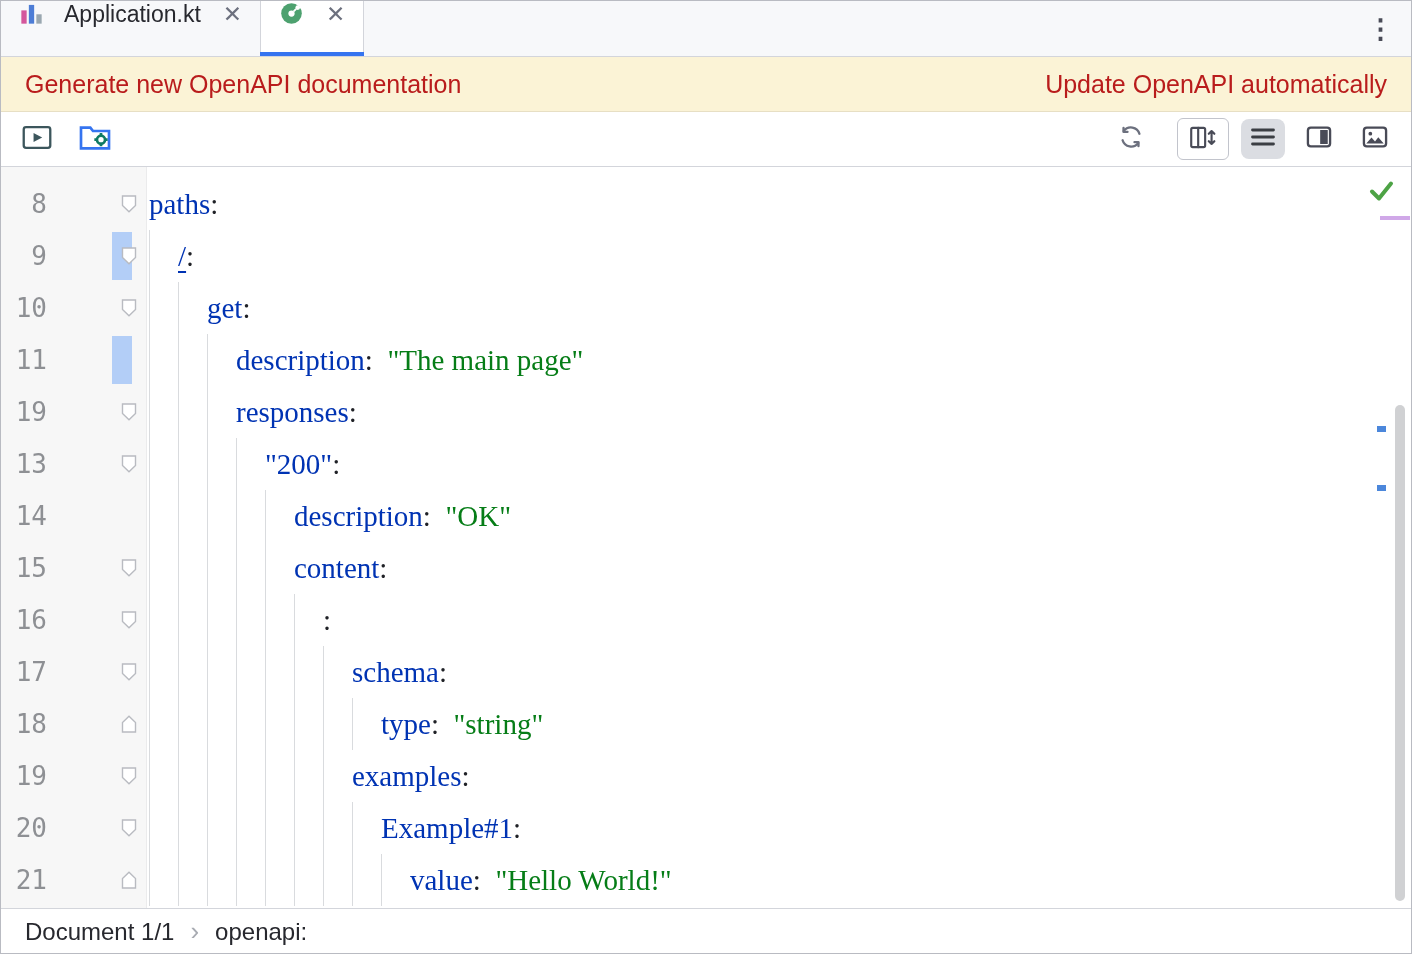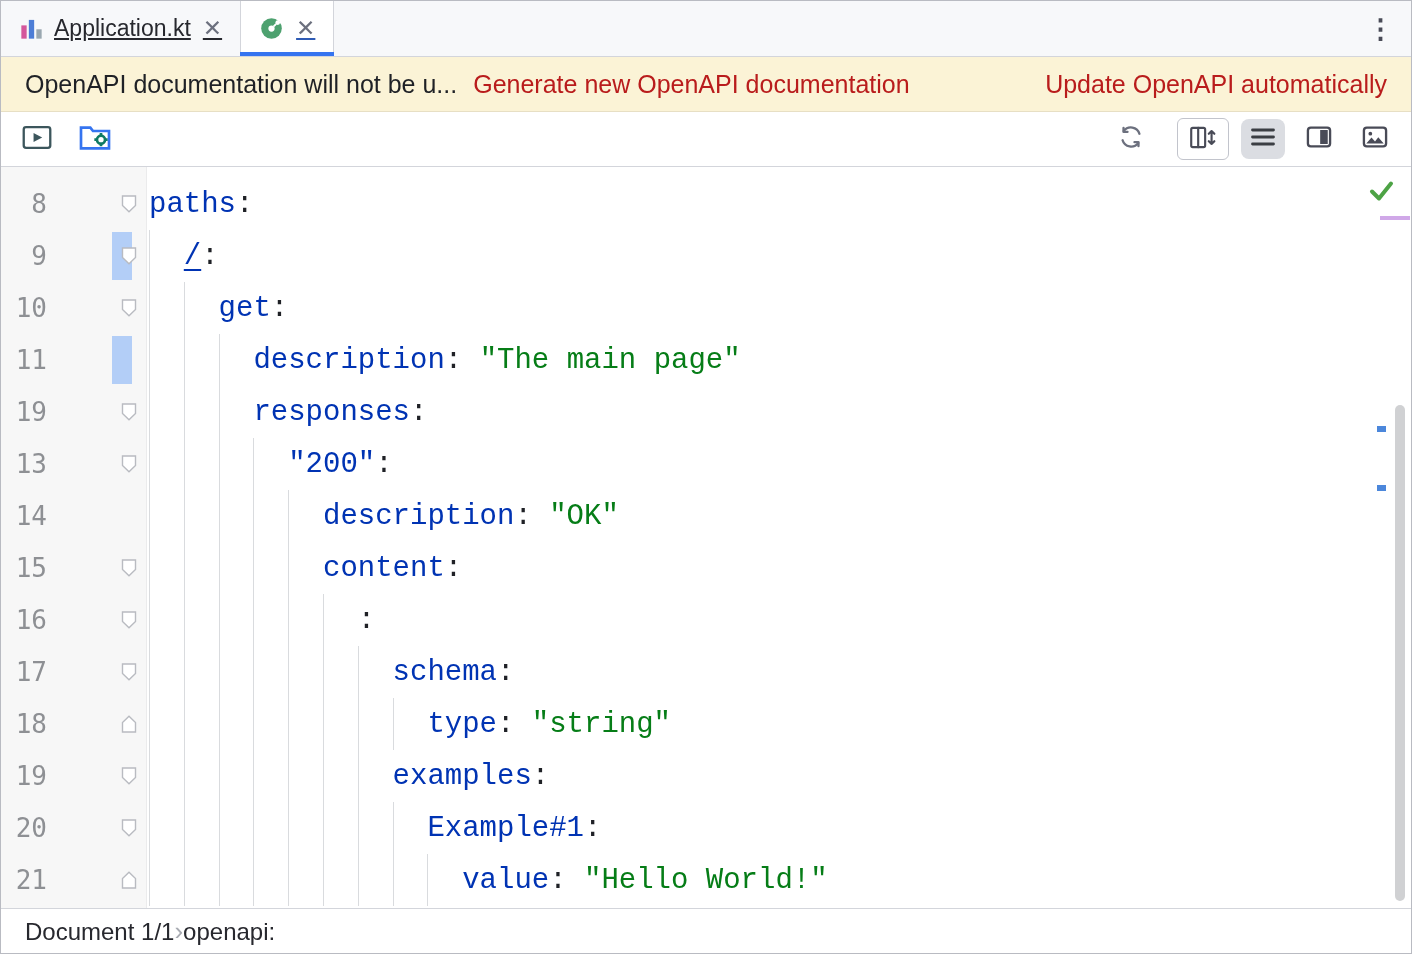--- a/index.html
+++ b/index.html
@@ -11,23 +11,23 @@
     overflow:hidden;
     position:relative;
   }
 
   
   .tabbar {
     height:56px; background:#F7F8FA; border-bottom:1px solid #D3D5DB;
     display:flex; align-items:stretch; position:relative;
   }
   .tab {
-    display:flex; align-items:center; gap:10px;
+    display:flex; align-items:flex-start; gap:20px;
     padding:0 16px 0 18px; font-size:23px; color:#27282E;
-    position:relative; cursor:pointer; white-space:nowrap;text-decoration:underline;
+    position:relative; cursor:pointer; white-space:nowrap;
   }
   .tab.active {
     background:#FFFFFF; color:#2E5BB5;
     border-left:1px solid #D3D5DB; border-right:1px solid #D3D5DB;
   }
   .tab.active::after {
     content:""; position:absolute; left:-1px; right:-1px; bottom:0;
     height:4px; background:#3574F0;
   }
   .tab-close { color:#6C707E; font-size:23px; line-height:1; padding:2px 2px; cursor:pointer; }
@@ -77,41 +77,41 @@
     position:absolute; left:111px; top:2px; width:20px; height:48px;
     background:#B3CEF7;
   }
   .fold-marker {
     position:absolute; left:120px; top:50%; transform:translateY(-50%);
     width:16px; height:19px; cursor:pointer;
   }
   .code-text {
     position:absolute; left:148px; top:0; height:52px;
     display:flex; align-items:center; white-space:pre;
-    font-family:Liberation Mono, monospace; font-size:29px;
+    font-family:Liberation Serif, serif; font-size:29px;
   }
   .iu { display:inline-block; width:2ch; height:52px; border-left:1px solid #D9DBDE; }
   .yaml-key { color:#0033B3; }
   .yaml-key.link { text-decoration:underline; text-underline-offset:5px; cursor:pointer; }
   .punct { color:#1F2126; }
   .yaml-string { color:#067D17; margin-left:1ch; }
 
   .inspect-check { position:absolute; top:12px; right:16px; }
   .stripe-purple { position:absolute; top:49px; right:1px; width:30px; height:4px; background:#D0A8E8; }
   .scroll-thumb {
     position:absolute; top:238px; right:6px; width:10px; height:496px;
     border-radius:5px; background:rgba(120,122,128,0.35); cursor:pointer;
   }
   .stripe-blue1 { position:absolute; top:259px; right:25px; width:9px; height:6px; background:#4C87DB; }
   .stripe-blue2 { position:absolute; top:318px; right:25px; width:9px; height:6px; background:#4C87DB; }
 
   
   .statusbar {
     height:46px; background:#ffffff; border-top:1px solid #D3D5DB;
-    display:flex; align-items:center; padding:0 24px; 
+    display:flex; align-items:center; padding:0 24px; gap:16px;
     font-size:24px; color:#27282E;
   }
   .crumb-sep { color:#A8ABB2; font-size:26px; }
   .crumb { cursor:pointer; }
 </style>
 </head>
 <body>
 
 <div class="tabbar">
   <div class="tab">
@@ -133,21 +133,20 @@
         <circle cx="12" cy="4.2" r="1.5" fill="#ffffff"></circle>
         <path d="M9.4 6.6 L11 5" stroke="#ffffff" stroke-width="1.2"></path>
       </svg>
     </span>
     <span class="tab-close">✕</span>
   </div>
   <span class="kebab">⋮</span>
 </div>
 
 <div class="banner">
-  <span>OpenAPI documentation will not be u...</span>
   <a>Generate new OpenAPI documentation</a>
   <span class="spacer"></span>
   <a>Update OpenAPI automatically</a>
 </div>
 
 <div class="toolbar">
   <div class="tbtn">
     <span>
       <svg width="30" height="27" viewBox="0 0 26 23">
         <rect x="1.5" y="2.5" width="23" height="18" rx="2" fill="none" stroke="#3C565C" stroke-width="2"></rect>

